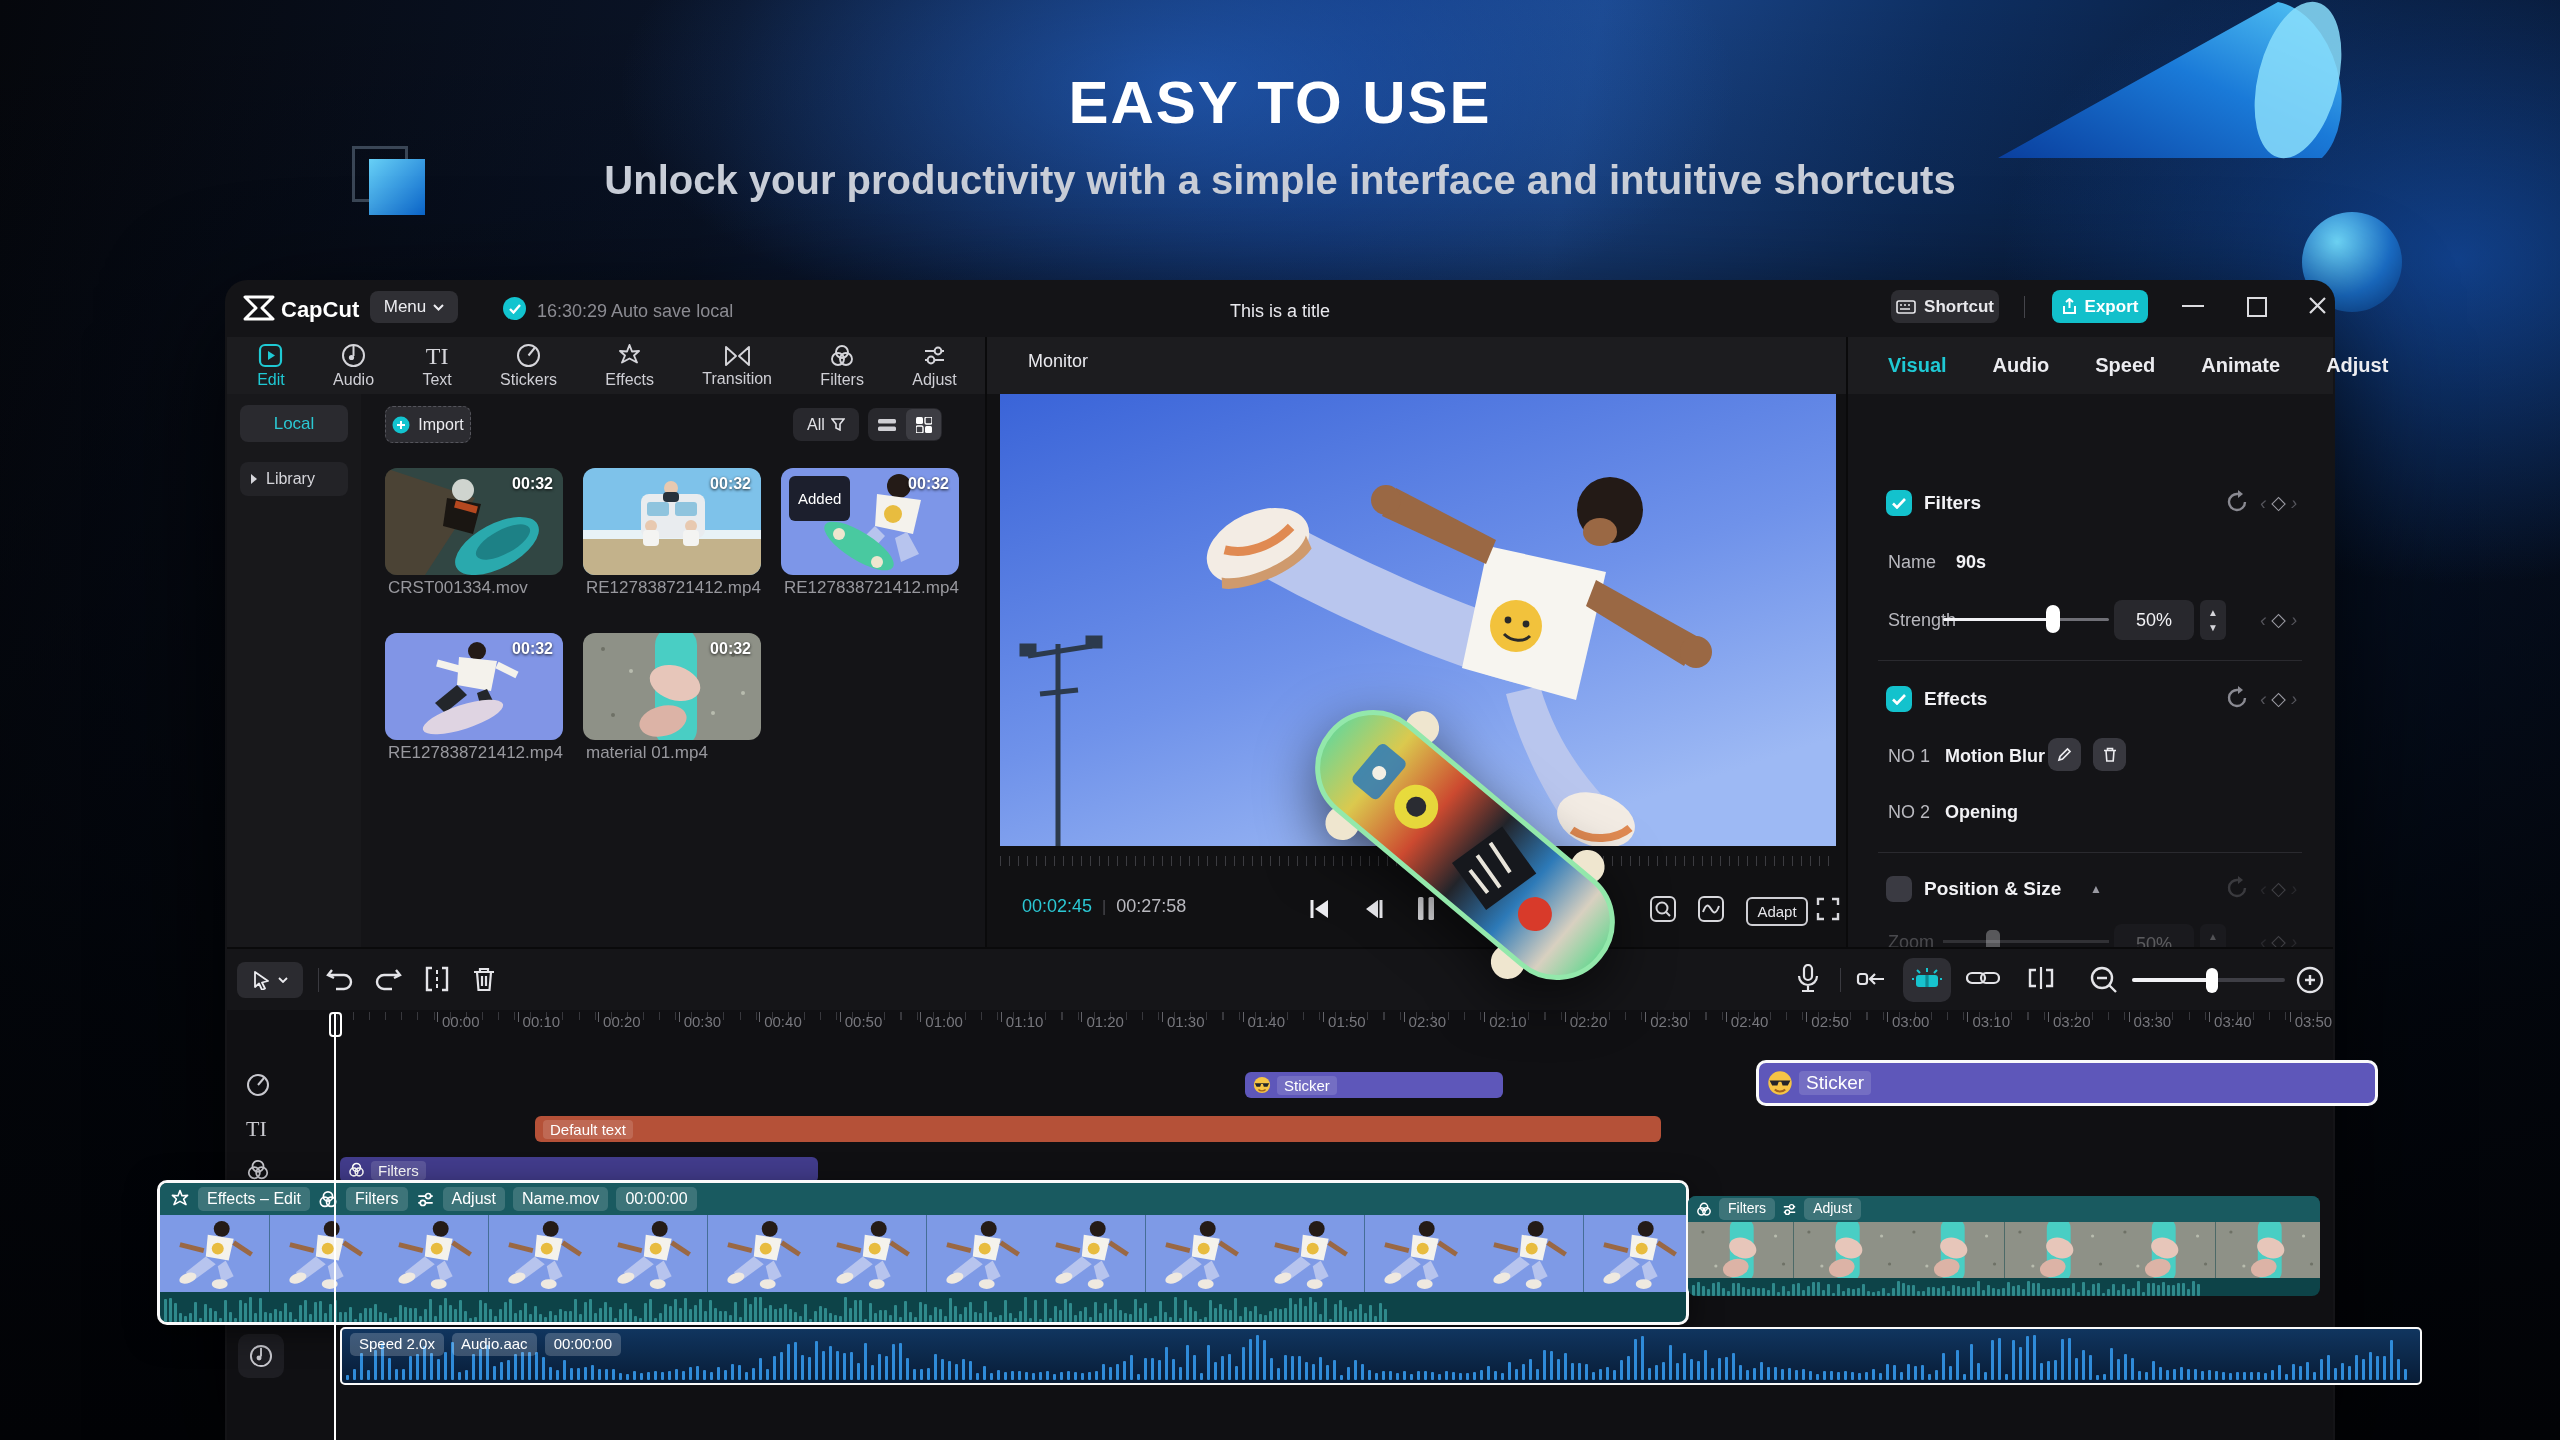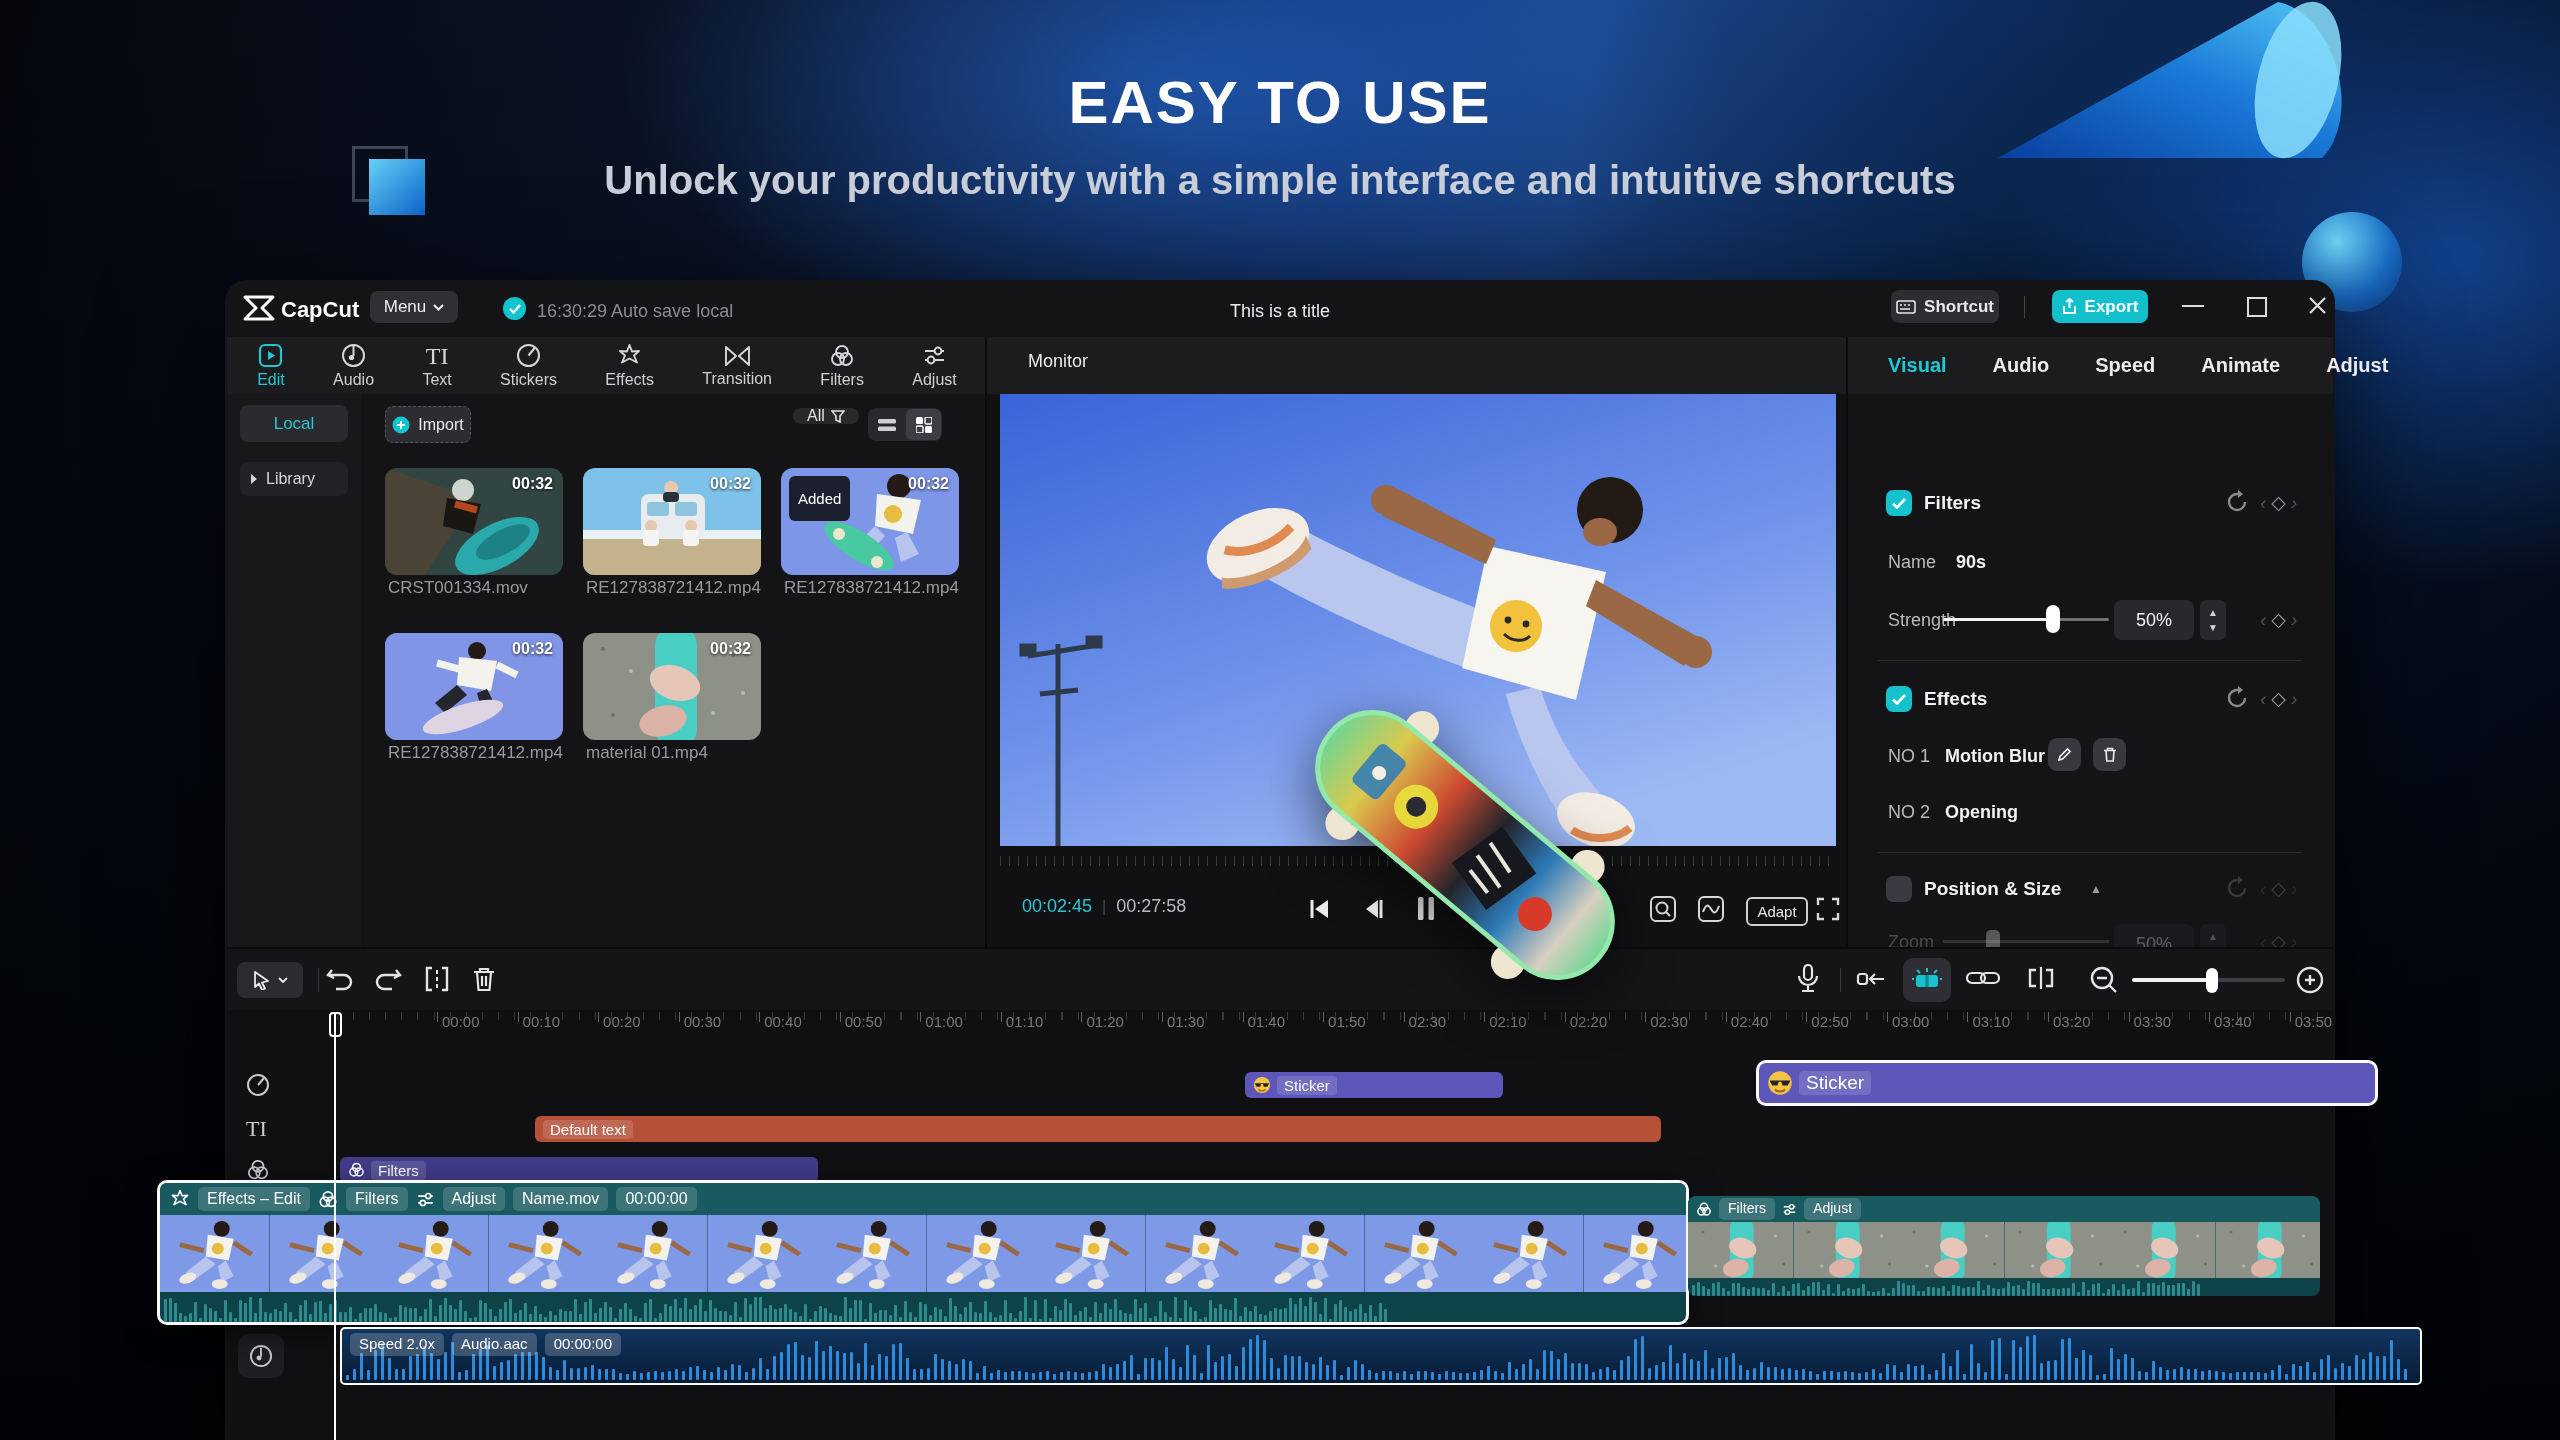--- a/index.html
+++ b/index.html
@@ -170,21 +170,21 @@
     <span style="font-size:16px;color:#d5d5da;text-align:center;">Library</span>
   </div>
 
   <div class="a f" style="left:385px;top:406px;width:86px;height:37px;background:#2c2c31;border:1px dashed #55555c;border-radius:8px;justify-content:center;gap:8px;box-sizing:border-box;">
     <svg width="18" height="18" viewBox="0 0 18 18">
         <circle cx="9" cy="9" r="8.5" fill="#12c4cf"></circle>
         <path d="M9 5 V13 M5 9 H13" stroke="#fff" stroke-width="2"></path>
       </svg>
     <span style="font-size:16px;color:#ececf0;">Import</span>
   </div>
-  <div class="a f" style="left:793px;top:408px;width:66px;height:16px;background:#28282d;border-radius:8px;justify-content:center;gap:6px;">
+  <div class="a f" style="left:793px;top:408px;width:66px;height:33px;background:#28282d;border-radius:8px;justify-content:center;gap:6px;">
     <span style="font-size:16px;color:#e2e2e6;">All</span>
     <svg width="14" height="13" viewBox="0 0 14 13">
         <path d="M1 1 H13 L9 6 V12 L5 10 V6 Z" fill="none" stroke="#e2e2e6" stroke-width="1.6"></path>
       </svg>
   </div>
   <div class="a f" style="left:868px;top:408px;width:74px;height:33px;background:#28282d;border-radius:8px;">
     <div class="ic" style="width:37px;height:33px;">
       <svg width="18" height="14" viewBox="0 0 18 14">
           <rect x="0" y="1" width="18" height="4.5" rx="1.5" fill="#cfcfd4"></rect>
           <rect x="0" y="8.5" width="18" height="4.5" rx="1.5" fill="#cfcfd4"></rect>

